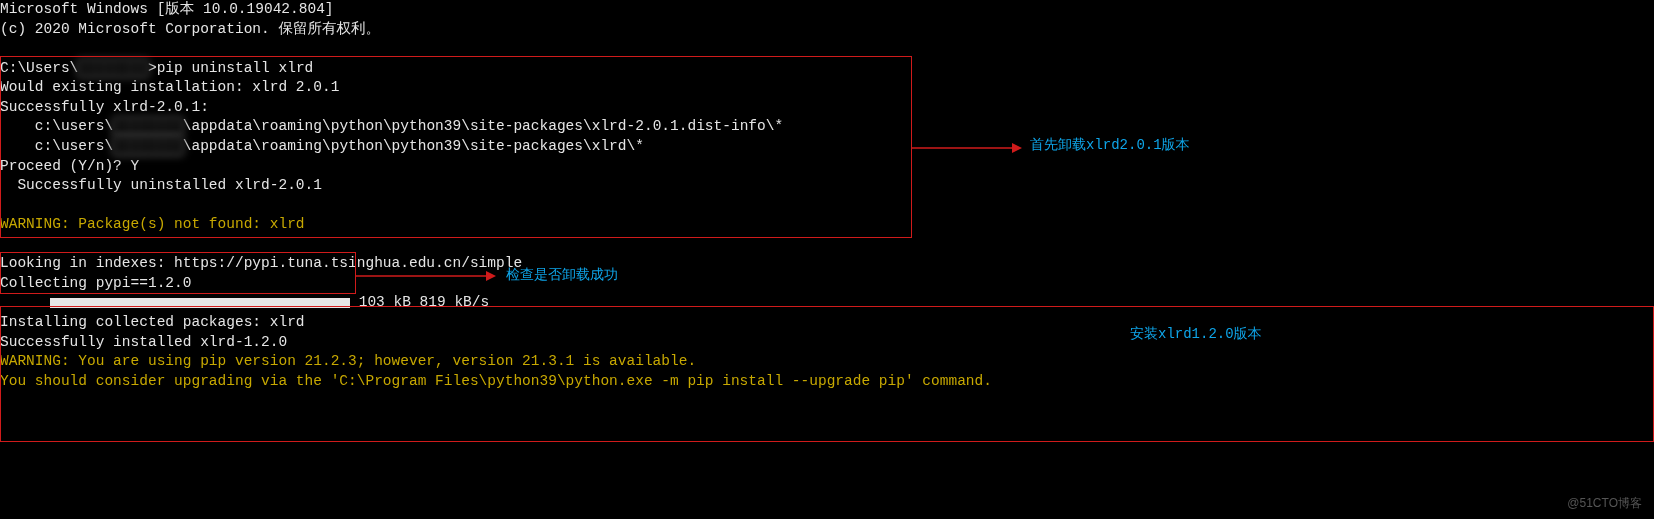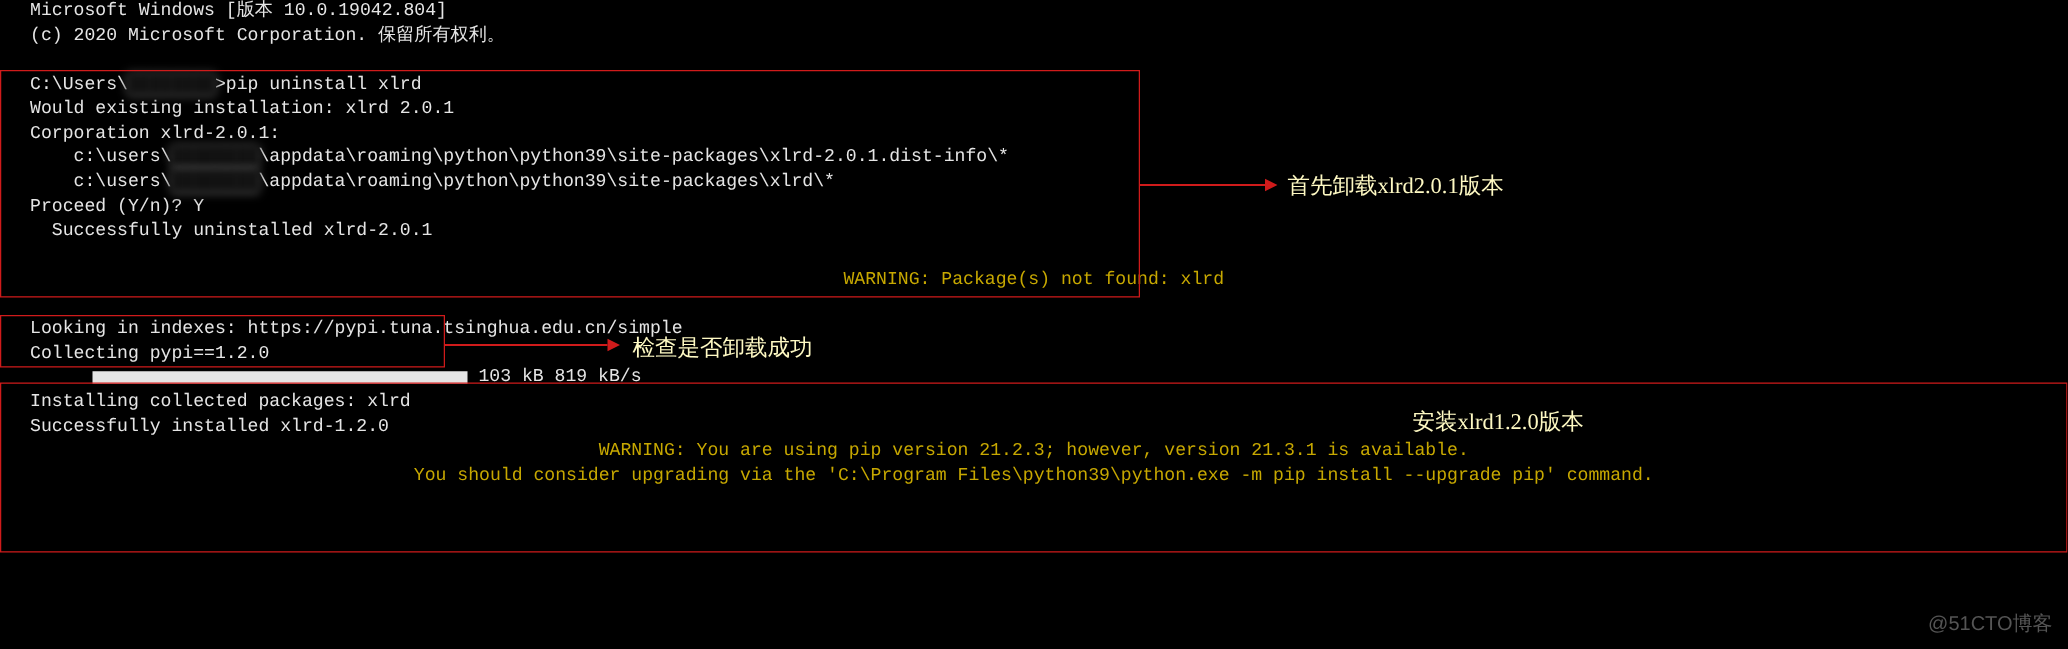--- a/index.html
+++ b/index.html
@@ -1,39 +1,39 @@
 <!DOCTYPE html>
 <html><head>
 <meta charset="utf-8">
 <style>
   html,body{margin:0;padding:0;background:#000;color:#ccc;font-family:"NSimSun","SimSun","Consolas","Courier New",monospace;font-size:14.5px;line-height:1.35;overflow:hidden;}
   .terminal{position:relative;width:1654px;height:519px;}
   .line{white-space:pre;}
-  .white{color:#e5e5e5;margin-left:24px;}
-  .yellow{color:#c7a800;text-align:center;}
+  .white{color:#e5e5e5;}
+  .yellow{color:#c7a800;}
   .box{position:absolute;border:1px solid #d01b1b;pointer-events:none;}
   .arrow{position:absolute;pointer-events:none;}
   .arrow svg{display:block;}
-  .anno{position:absolute;color:#fef9c3;font-family:Liberation Serif, serif;font-size:18px;white-space:nowrap;}
+  .anno{position:absolute;color:#0ea5e9;font-family:Liberation Mono, monospace;font-size:14px;white-space:nowrap;}
   .blur{display:inline-block;background:#111;color:#111;text-shadow:0 0 5px #888;filter:blur(3px);}
   .bar{display:inline-block;height:10px;background:#e5e5e5;vertical-align:middle;width:300px;margin-left:50px;}
-  .watermark{position:absolute;right:12px;bottom:8px;color:#555;font-size:16px;font-family:sans-serif;}
+  .watermark{position:absolute;right:12px;bottom:8px;color:#555;font-size:12px;font-family:sans-serif;}
 </style>
 </head>
 <body>
 
 <div class="terminal">
 
   <div class="line white">Microsoft Windows [版本 10.0.19042.804]</div>
   <div class="line white">(c) 2020 Microsoft Corporation. 保留所有权利。</div>
   <div class="line">&nbsp;</div>
 
   <div class="line white"><span>C:\Users\</span><span class="blur">████████</span><span>&gt;pip uninstall xlrd</span></div>
   <div class="line white">Would existing installation: xlrd 2.0.1</div>
-  <div class="line white">Corporation xlrd-2.0.1:</div>
+  <div class="line white">Successfully xlrd-2.0.1:</div>
   <div class="line white"><span>    c:\users\</span><span class="blur">████████</span><span>\appdata\roaming\python\python39\site-packages\xlrd-2.0.1.dist-info\*</span></div>
   <div class="line white"><span>    c:\users\</span><span class="blur">████████</span><span>\appdata\roaming\python\python39\site-packages\xlrd\*</span></div>
   <div class="line white">Proceed (Y/n)? Y</div>
   <div class="line white">  Successfully uninstalled xlrd-2.0.1</div>
   <div class="line">&nbsp;</div>
 
   <div class="line yellow">WARNING: Package(s) not found: xlrd</div>
   <div class="line">&nbsp;</div>
 
   <div class="line white">Looking in indexes: https://pypi.tuna.tsinghua.edu.cn/simple</div>

